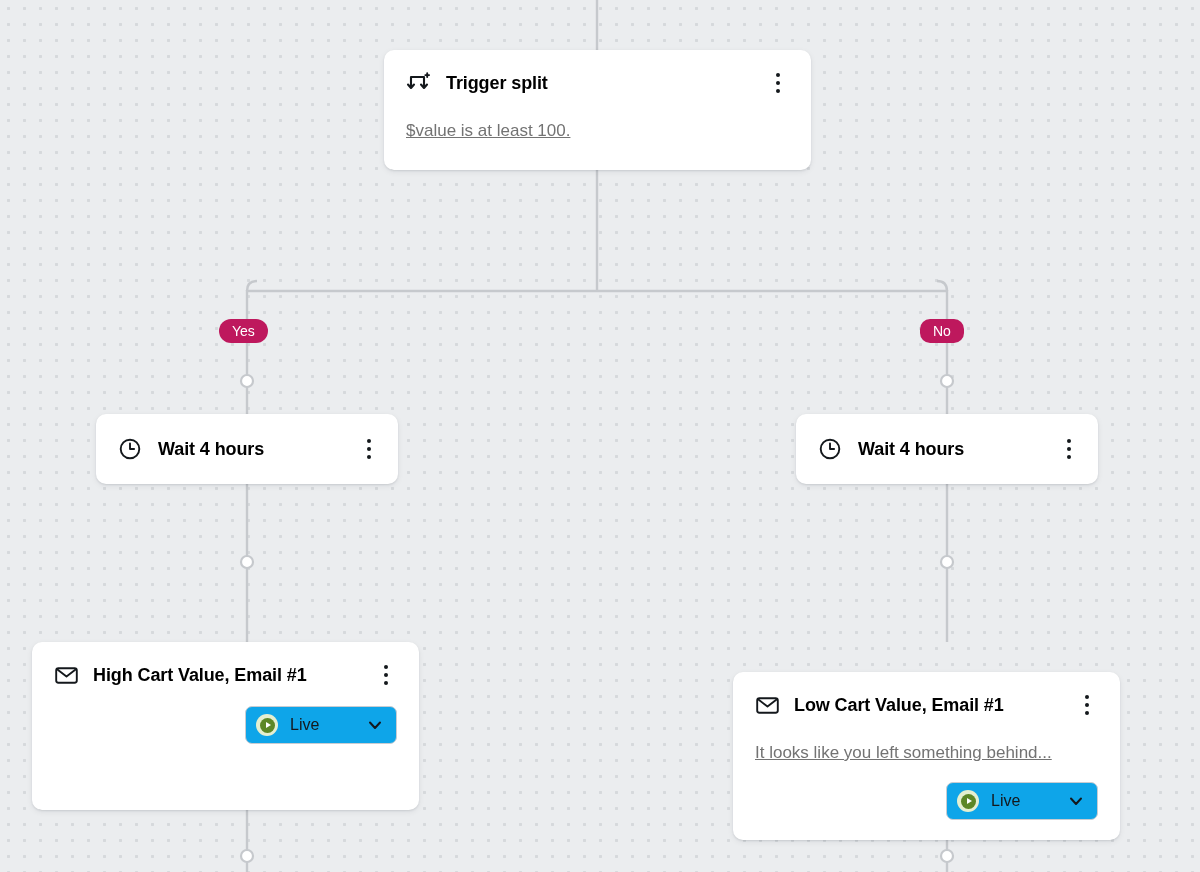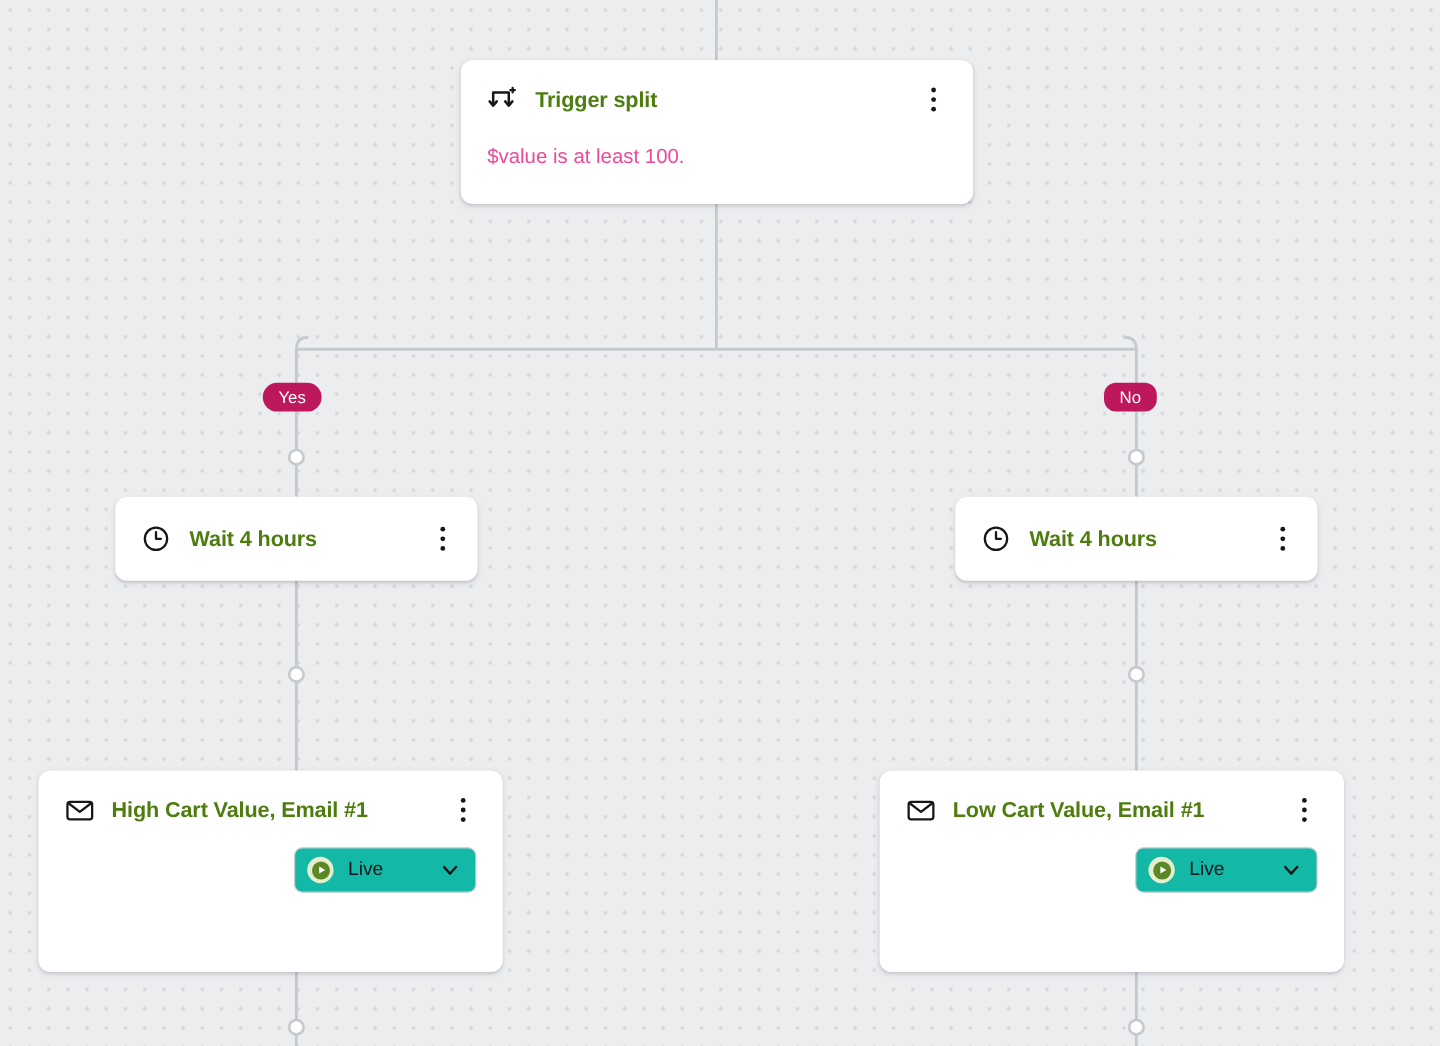--- a/index.html
+++ b/index.html
@@ -56,21 +56,21 @@
     display: flex;
     align-items: center;
     justify-content: center;
     color: #14181c;
   }
 
   .card-title {
     flex: 1 1 auto;
     font-size: 18px;
     font-weight: bold;
-    color: #4d7c0f;
+    color: #000000;
     letter-spacing: -0.1px;
     white-space: nowrap;
   }
 
   .kebab {
     flex: 0 0 auto;
     width: 22px;
     height: 26px;
     display: flex;
     flex-direction: column;
@@ -83,23 +83,24 @@
   .kebab i {
     display: block;
     width: 4px;
     height: 4px;
     border-radius: 50%;
     background: #14181c;
   }
 
   .card-sub {
     font-size: 17px;
-    color: #ec4899;
+    color: #737373;
     line-height: 1.3;
     white-space: nowrap;
+    text-decoration: underline;
   }
 
   
   #node-trigger {
     left: 384px;
     top: 50px;
     width: 427px;
     height: 120px;
     padding: 20px 22px 0 22px;
   }
@@ -118,38 +119,38 @@
   #node-wait-left  { left: 96px;  top: 414px; }
   #node-wait-right { left: 796px; top: 414px; }
 
   
   .email-node {
     width: 387px;
     height: 168px;
     padding: 20px 22px 0 22px;
   }
   #node-email-left  { left: 32px;  top: 642px; }
-  #node-email-right { left: 733px; top: 642px; }
+  #node-email-right { left: 733px; top: 672px; }
   .email-node .card-sub { margin-top: 24px; }
 
   .status-row {
     display: flex;
     justify-content: flex-end;
     margin-top: 18px;
   }
 
   .status-select {
     display: flex;
     align-items: center;
     gap: 12px;
     height: 38px;
     padding: 0 12px 0 10px;
     border: 1px solid #c9ccd1;
     border-radius: 7px;
-    background: #14b8a6;
+    background: #0ea5e9;
     cursor: pointer;
     min-width: 152px;
   }
   .status-dot {
     flex: 0 0 auto;
     width: 22px;
     height: 22px;
     border-radius: 50%;
     background: #e4efd0;
     display: flex;
@@ -333,20 +334,21 @@
         <path d="M3.4,6.6 L12.5,13.6 L21.6,6.6"></path>
       </svg>
     </span>
     <span class="card-title">Low Cart Value, Email #1</span>
     <span class="kebab">
       <i></i>
         <i></i>
         <i></i>
     </span>
   </div>
+  <div class="card-sub">It looks like you left something behind...</div>
   <div class="status-row">
     <div class="status-select">
       <span class="status-dot">
           <span></span>
         </span>
       <span class="status-label">Live</span>
       <span class="chev">
         <svg width="18" height="18" viewBox="0 0 18 18" xmlns="http://www.w3.org/2000/svg" fill="none" stroke="#14181c" stroke-width="2" stroke-linecap="round" stroke-linejoin="round">
           <path d="M4,6.5 L9,12 L14,6.5"></path>
         </svg>

